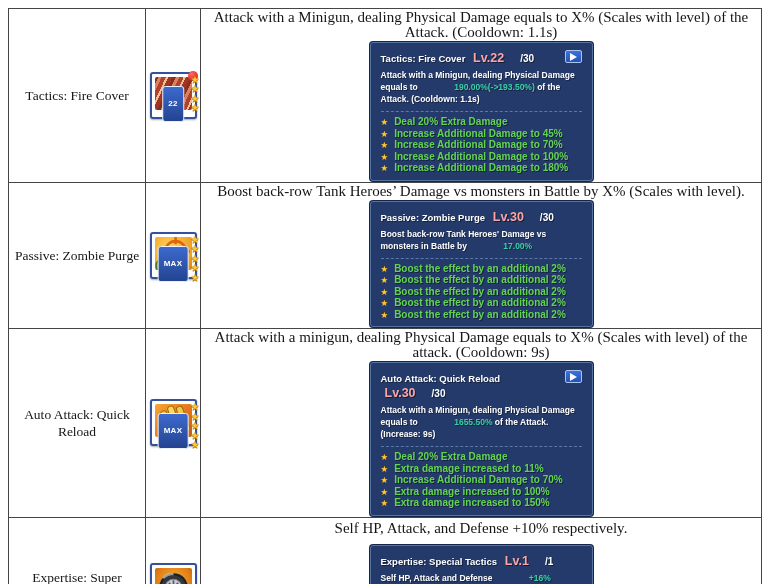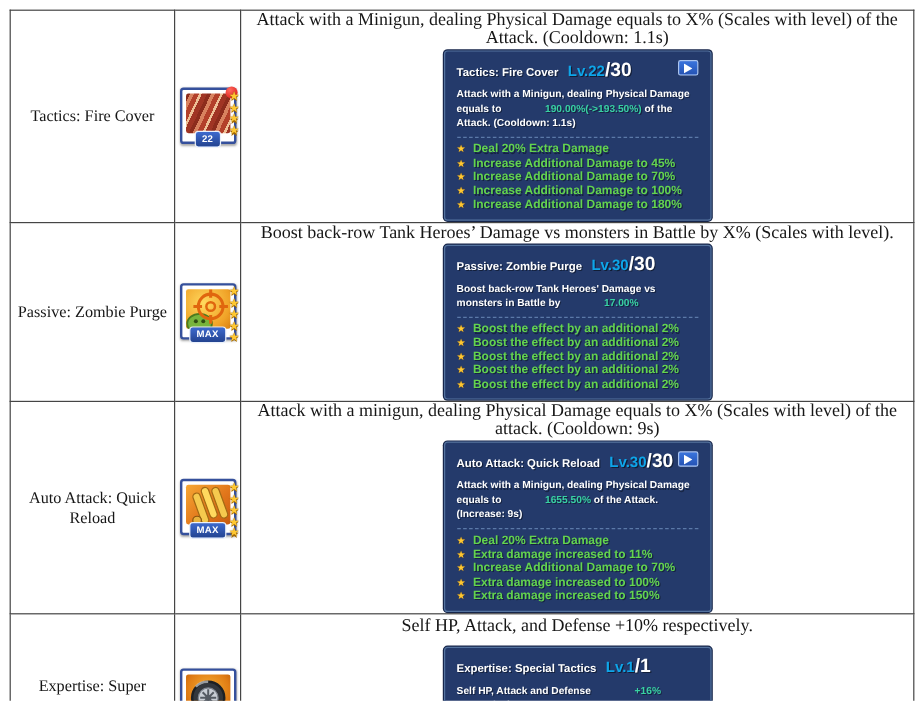--- a/index.html
+++ b/index.html
@@ -28,31 +28,31 @@
   .img-zombie { background:radial-gradient(circle at 40% 35%, #ffd95e, #f0a227 70%, #d97f12); }
   .img-reload { background:linear-gradient(135deg,#f7a733,#e0741a 60%,#c85c10); }
   .img-tire { background:radial-gradient(circle at 50% 40%, #f8b134, #e07c14 65%, #b45708); }
   .red-dot { position:absolute; top:-3px; right:-3px; width:10px; height:10px; border-radius:50%;
     background:radial-gradient(circle at 35% 30%, #ff6a5e, #d90f0f); z-index:3; }
   .stars { position:absolute; top:1px; right:-5px; display:flex; flex-direction:column; z-index:3; }
   .star { font-family:"DejaVu Sans", sans-serif; font-size:10px; line-height:9.5px; color:#ffc832;
     text-shadow:0 0 1px #8a5800, 0 1px 0 #a56a00; }
   .lvl-badge { position:absolute; bottom:-5px; left:50%; transform:translateX(-50%); z-index:4;
     background:linear-gradient(#3d6ace,#234390); color:#fff; font-family:"Liberation Sans", sans-serif;
-    font-weight:bold; font-size:8px; line-height:10px; padding:1px 5px; border:1px solid #e9f0fb;
+    font-weight:bold; font-size:8px; line-height:10px; padding:12px 5px; border:1px solid #e9f0fb;
     border-radius:3px; white-space:nowrap; letter-spacing:.3px;text-align:center; }
 
   
   .tooltip { width:223px; margin:2px auto 0; background:#243a6b; border:1px solid #54739f;
     border-radius:3px; padding:7px 10px 6px; text-align:left;
     font-family:"Liberation Sans", sans-serif; box-shadow:0 0 0 1px #16254a; }
   .tt-head { display:flex; align-items:flex-start; justify-content:space-between; }
   .tt-name { color:#ffffff; font-weight:bold; font-size:9.5px; text-shadow:1px 1px 0 rgba(0,0,0,.45); }
-  .tt-lv { color:#0ea5e9; font-weight:bold; font-size:12.5px; margin-left:4px; text-shadow:1px 1px 0 rgba(0,0,0,.5); }
-  .tt-lvmax { color:#ffffff; font-weight:bold; font-size:16px; text-shadow:1px 1px 0 rgba(0,0,0,.45); }
+  .tt-lv { color:#fca5a5; font-weight:bold; font-size:12.5px; margin-left:4px; text-shadow:1px 1px 0 rgba(0,0,0,.5); }
+  .tt-lvmax { color:#ffffff; font-weight:bold; font-size:10px; text-shadow:1px 1px 0 rgba(0,0,0,.45);padding-left:16px; }
   .tt-play { display:inline-flex; align-items:center; justify-content:center; width:17px; height:13px;
     background:linear-gradient(#3a74dd,#2553b4); border:1px solid #aac4ef; border-radius:2px; cursor:pointer; flex:0 0 auto; }
   .tt-play svg { display:block; }
   .tt-desc { margin-top:4px; color:#ffffff; font-weight:bold; font-size:8.5px; line-height:12px;
     text-shadow:1px 1px 0 rgba(0,0,0,.4); }
   .tt-desc .val { color:#38d1a2;margin-left:34px; }
   .tt-sep { border-top:1px dashed #5b79a8; margin:6px 0 5px; }
   .bullet { display:flex; align-items:baseline; margin-top:1px; line-height:10.5px; }
   .bstar { font-family:"DejaVu Sans", sans-serif; color:#ffc832; font-size:8.5px; margin-right:6px;
     text-shadow:0 0 1px #8a5800; flex:0 0 auto; }

